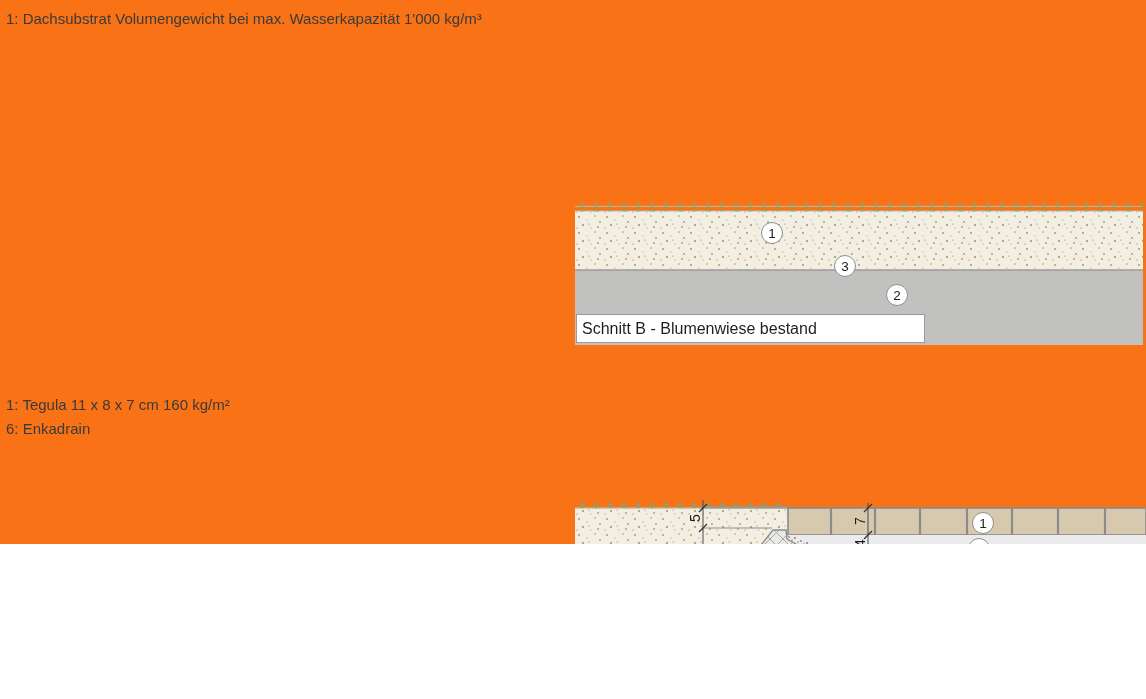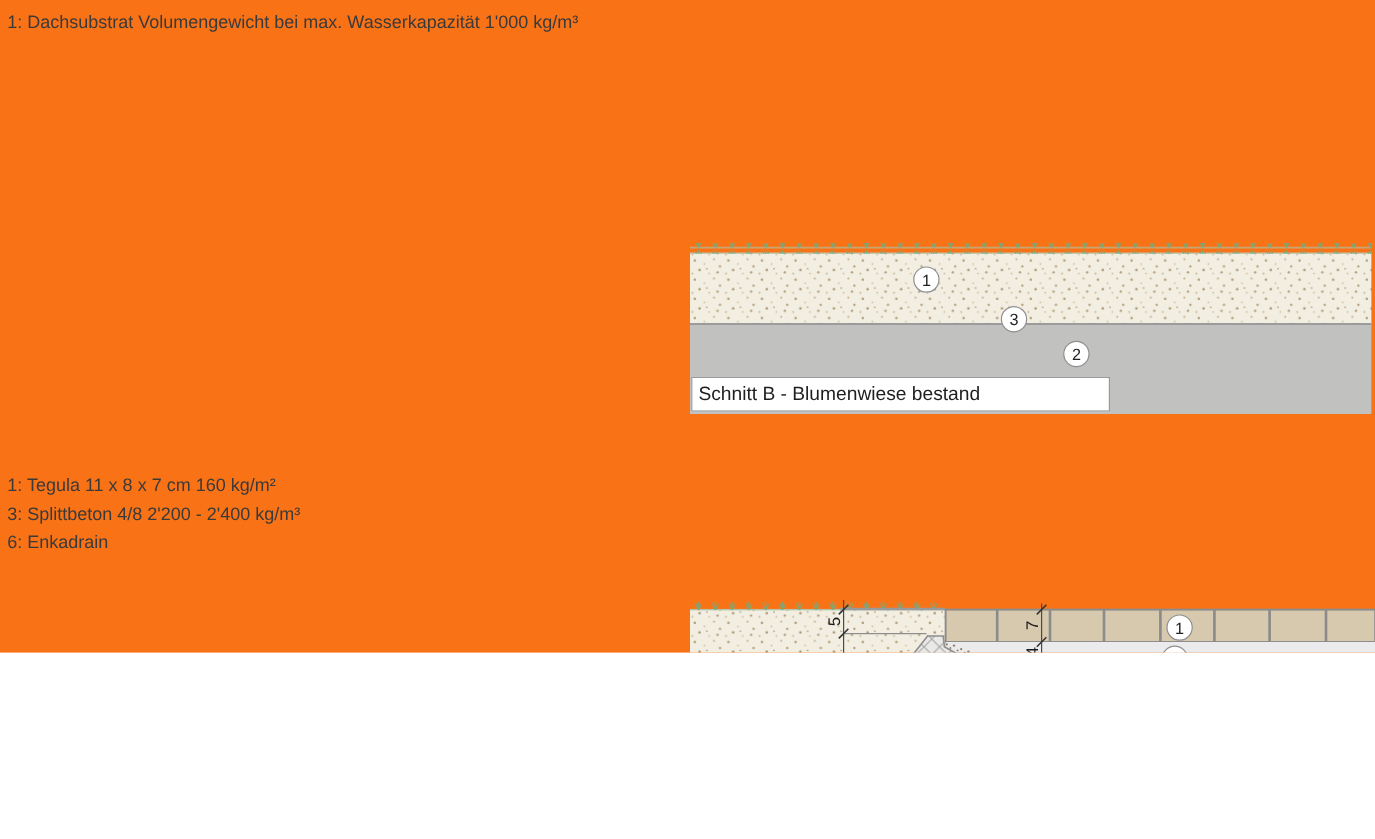--- a/index.html
+++ b/index.html
@@ -23,21 +23,20 @@
 <body>
 
 <div class="stage">
 
   <div class="legend" style="top:7px;">
     <div class="legend-line">1: Dachsubstrat Volumengewicht bei max. Wasserkapazität 1'000 kg/m³</div>
   </div>
 
   <div class="legend" style="top:357px;margin-top:36px;">
     <div class="legend-line">1: Tegula 11 x 8 x 7 cm 160 kg/m²</div>
-    <div class="legend-line">3: Splittbeton 4/8 2'200 - 2'400 kg/m³</div>
     <div class="legend-line">6: Enkadrain</div>
   </div>
 
   <div class="diagram" style="left:575px;top:198px;width:568px;height:147px;">
     <svg class="diag-svg" width="568" height="147">
       <defs>
         <pattern id="p-speck" width="28" height="16" patternUnits="userSpaceOnUse">
           <rect width="28" height="16" fill="#f2efe2"></rect>
           <circle cx="4" cy="3" r="1.1" fill="#b5a07e"></circle>
           <circle cx="12" cy="6" r="0.8" fill="#cfc1a4"></circle>

